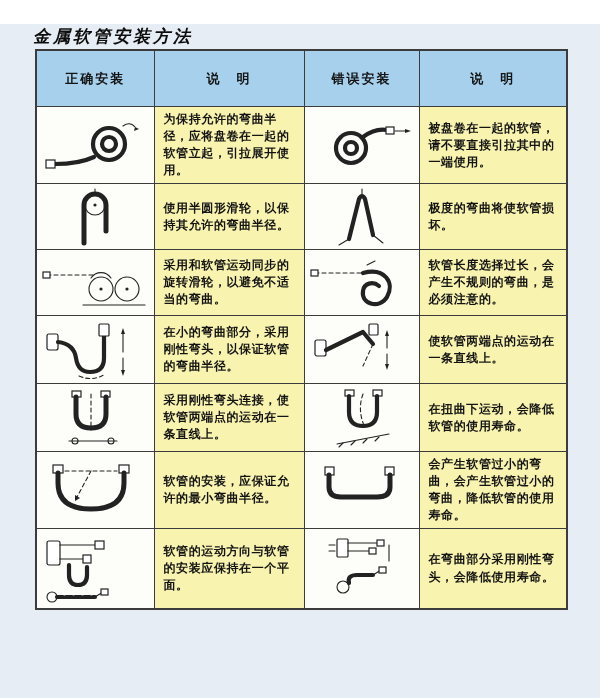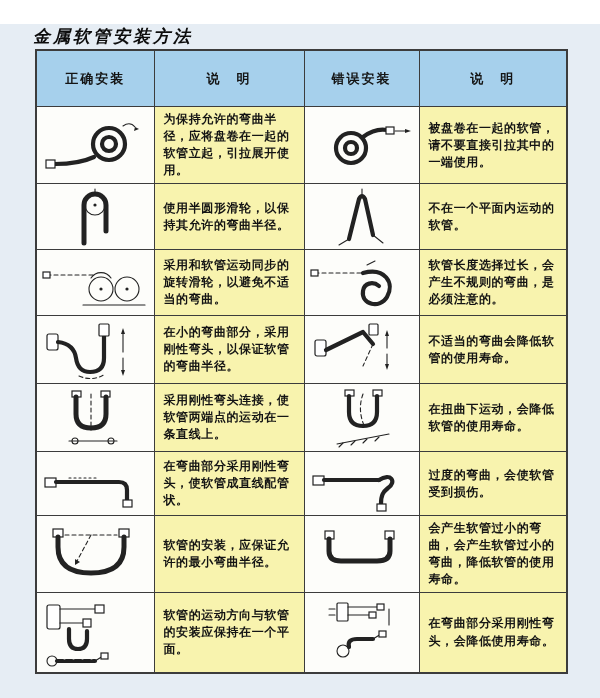--- a/index.html
+++ b/index.html
@@ -130,21 +130,21 @@
         </td>
         <td class="note">使用半圆形滑轮，以保持其允许的弯曲半径。</td>
         <td class="img">
           <svg width="110" height="60" viewBox="0 0 110 60">
             <path class="stroke hose" d="M42,52 L52,12 Q55,6 58,12 L66,48"></path>
             <path class="stroke thin" d="M42,52 l-10,6"></path>
             <path class="stroke thin" d="M66,48 l10,8"></path>
             <path class="stroke thin" d="M55,2 v5"></path>
           </svg>
         </td>
-        <td class="note">不在一个平面内运动的软管。</td>
+        <td class="note">极度的弯曲将使软管损坏。</td>
       </tr>
 
       <tr style="height:66px">
         <td class="img">
           <svg width="112" height="60" viewBox="0 0 112 60">
             <path class="stroke thin dash" d="M8,22 H56"></path>
             <rect class="fit" x="4" y="19" width="7" height="6"></rect>
             <circle class="stroke thin" cx="62" cy="36" r="12"></circle>
             <circle class="dot" cx="62" cy="36" r="1.6"></circle>
             <circle class="stroke thin" cx="88" cy="36" r="12"></circle>
@@ -184,21 +184,21 @@
             <rect class="fit" x="8" y="22" width="11" height="16" rx="2"></rect>
             <path class="stroke hose" d="M19,32 L56,14 L66,26"></path>
             <rect class="fit" x="62" y="6" width="9" height="11" rx="1"></rect>
             <path class="stroke thin dash" d="M66,26 L56,48"></path>
             <path class="stroke thin" d="M80,30 V18"></path>
             <path class="dot" d="M78,18 l2,-6 2,6 z"></path>
             <path class="stroke thin" d="M80,36 V46"></path>
             <path class="dot" d="M78,46 l2,6 2,-6 z"></path>
           </svg>
         </td>
-        <td class="note">不适当的弯曲会降低软管的使用寿命。</td>
+        <td class="note">使软管两端点的运动在一条直线上。</td>
       </tr>
 
 
       <tr style="height:68px">
         <td class="img">
           <svg width="112" height="64" viewBox="0 0 112 64">
             <rect class="fit" x="33" y="5" width="9" height="6"></rect>
             <rect class="fit" x="62" y="5" width="9" height="6"></rect>
             <path class="stroke hose5" d="M37,11 V28 Q37,42 52,42 Q67,42 67,28 V11"></path>
             <path class="stroke thin dash" d="M52,8 V44"></path>
@@ -214,40 +214,20 @@
             <rect class="fit" x="66" y="4" width="9" height="6"></rect>
             <path class="stroke hose" d="M42,10 V26 Q42,40 56,40 Q70,40 70,26 V10"></path>
             <path class="stroke thin dash" d="M56,8 q-6,16 2,34"></path>
             <path class="stroke thin" d="M30,58 L82,48"></path>
             <path class="stroke thin" d="M36,57 l-4,4 M48,55 l-4,4 M60,53 l-4,4 M72,51 l-4,4"></path>
           </svg>
         </td>
         <td class="note">在扭曲下运动，会降低软管的使用寿命。</td>
       </tr>
 
-      <tr style="height:64px">
-        <td class="img">
-          <svg width="112" height="60" viewBox="0 0 112 60">
-            <rect class="fit" x="6" y="24" width="11" height="9"></rect>
-            <path class="stroke hose" d="M17,28 H80 Q88,28 88,36 V46"></path>
-            <rect class="fit" x="84" y="46" width="9" height="7"></rect>
-            <path class="stroke thin" d="M30,24 h30" stroke-dasharray="2 3"></path>
-          </svg>
-        </td>
-        <td class="note">在弯曲部分采用刚性弯头，使软管成直线配管状。</td>
-        <td class="img">
-          <svg width="110" height="60" viewBox="0 0 110 60">
-            <rect class="fit" x="6" y="22" width="11" height="9"></rect>
-            <path class="stroke hose" d="M17,26 H72"></path>
-            <path class="stroke hose" d="M72,26 c12,-8 18,2 9,8 c-5,4 -7,7 -7,16"></path>
-            <rect class="fit" x="70" y="50" width="9" height="7"></rect>
-          </svg>
-        </td>
-        <td class="note">过度的弯曲，会使软管受到损伤。</td>
-      </tr>
 
       <tr style="height:70px">
         <td class="img">
           <svg width="112" height="66" viewBox="0 0 112 66">
             <rect class="fit" x="14" y="8" width="10" height="8"></rect>
             <rect class="fit" x="80" y="8" width="10" height="8"></rect>
             <path class="stroke hose5" d="M19,16 V26 Q19,52 52,52 Q85,52 85,26 V16"></path>
             <path class="stroke thin dash" d="M26,14 H78"></path>
             <path class="stroke thin dash" d="M52,14 L38,40"></path>
             <path class="dot" d="M36,38 l0,6 5,-3 z"></path>

